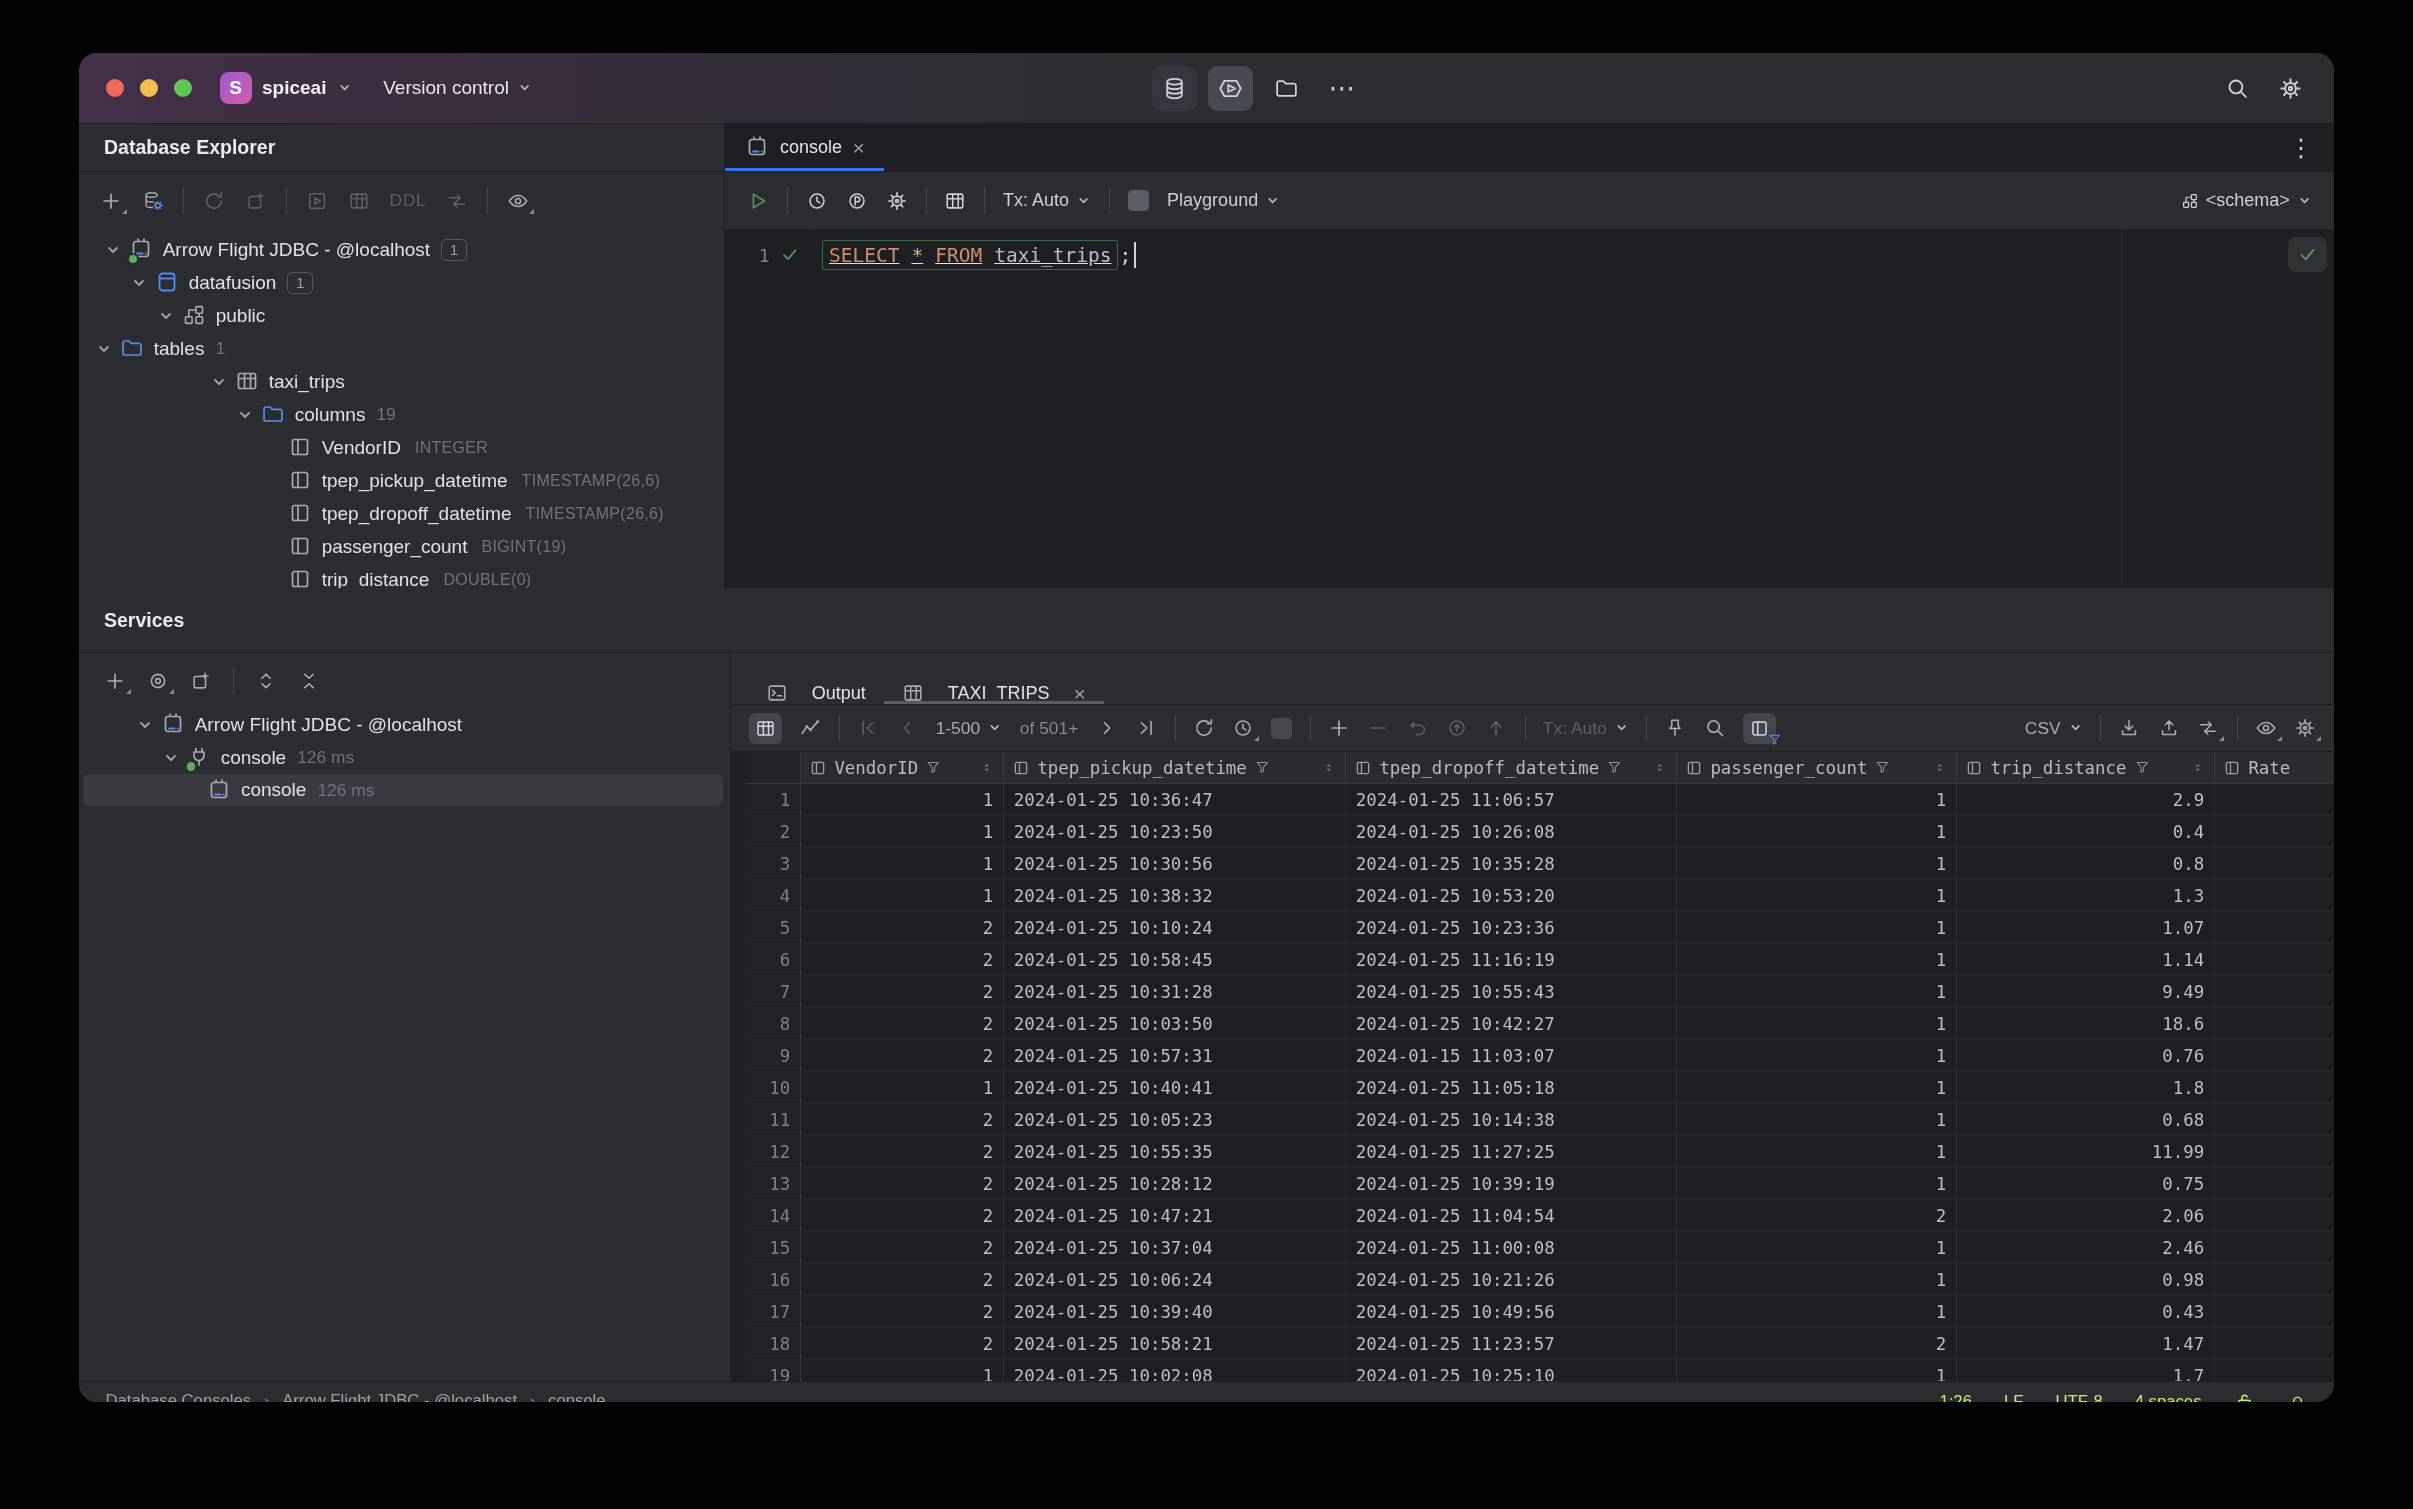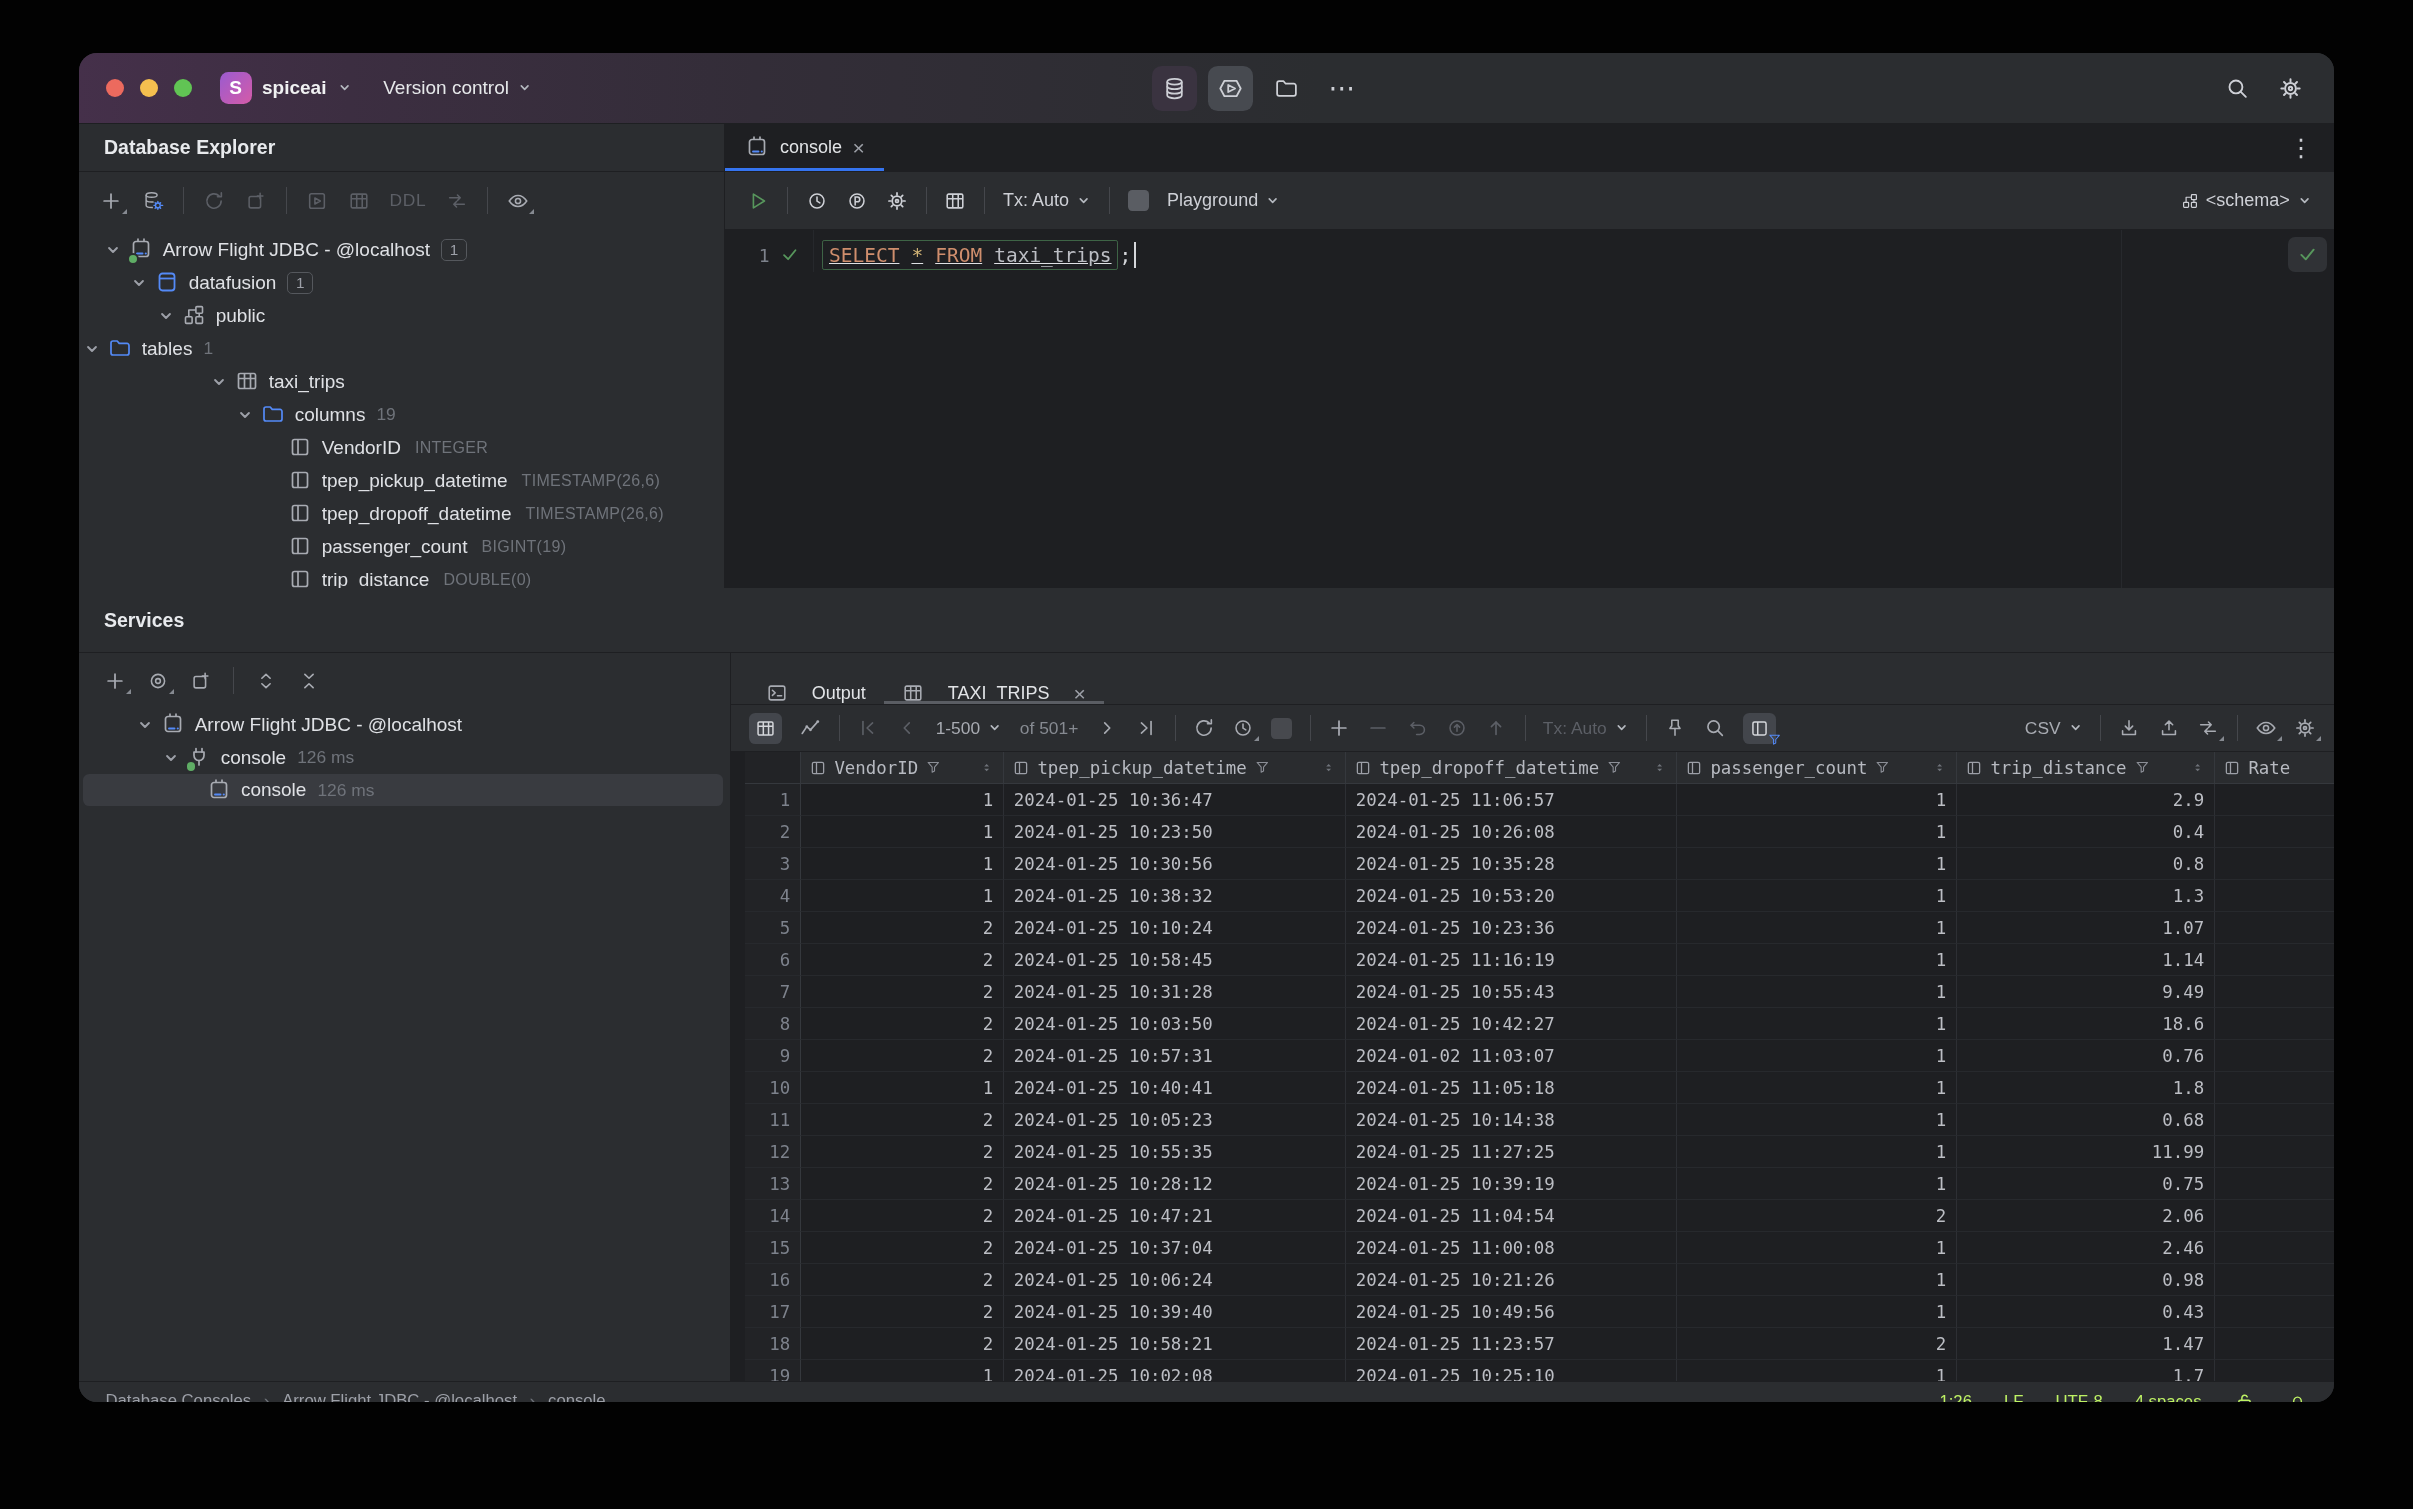--- a/index.html
+++ b/index.html
@@ -44,21 +44,21 @@
   
   .upper{height:464px;flex:none;display:flex;min-height:0;}
   .explorer{width:645px;flex:none;display:flex;flex-direction:column;background:#2b2d30;
             border-right:0.7px solid #1e1f22;}
   .panel-title{height:47px;flex:none;display:flex;align-items:center;padding:0 25px;
                font-size:19.5px;font-weight:700;color:#e8eaed;border-bottom:0.7px solid #1e1f22;}
   .ex-toolbar{height:57px;flex:none;display:flex;align-items:center;gap:19.5px;padding:0 21px;color:#a8abb2;}
   .ddl{font-size:17.4px;letter-spacing:0.7px;font-weight:400;}
   .tree{flex:1;overflow:hidden;padding-top:4.2px;}
   .xrow{display:flex;align-items:center;height:33px;font-size:19px;color:#dfe1e5;white-space:nowrap;}
-  .d0{padding-left:21px;} .d1{padding-left:47px;} .d2{padding-left:74px;} .d3{}
+  .d0{padding-left:21px;} .d1{padding-left:47px;} .d2{padding-left:74px;} .d3{margin-left:12px;}
   .d4{padding-left:127px;} .d5{padding-left:153px;} .d6{padding-left:180px;}
   .chev{width:26.5px;height:26.5px;flex:none;display:flex;align-items:center;justify-content:center;color:#9da0a8;}
   .chev svg{width:18px;height:18px;}
   .nochev{width:26.5px;flex:none;}
   .ticn{width:25px;height:25px;margin:0 8.4px 0 2.8px;flex:none;color:#a8abb2;}
   .ticn svg{width:24px;height:24px;}
   .blue{color:#548af7 !important;}
   .badge{margin-left:11px;font-size:15.3px;color:#9da0a8;border:0.7px solid #55585d;border-radius:4.9px;
          padding:1.4px 7.7px;line-height:1.15;}
   .count{margin-left:11px;color:#6f737a;font-size:17.4px;}
@@ -1197,21 +1197,21 @@
                 <div class="cell w3">2024-01-25 10:42:27</div>
                 <div class="cell w4 num">1</div>
                 <div class="cell w5 num">18.6</div>
                 <div class="cell w6"></div>
               </div>
 
               <div class="grow">
                 <div class="cell w0 gutcell">9</div>
                 <div class="cell w1 num">2</div>
                 <div class="cell w2">2024-01-25 10:57:31</div>
-                <div class="cell w3">2024-01-02 11:03:07</div>
+                <div class="cell w3">2024-01-15 11:03:07</div>
                 <div class="cell w4 num">1</div>
                 <div class="cell w5 num">0.76</div>
                 <div class="cell w6"></div>
               </div>
 
               <div class="grow">
                 <div class="cell w0 gutcell">10</div>
                 <div class="cell w1 num">1</div>
                 <div class="cell w2">2024-01-25 10:40:41</div>
                 <div class="cell w3">2024-01-25 11:05:18</div>

